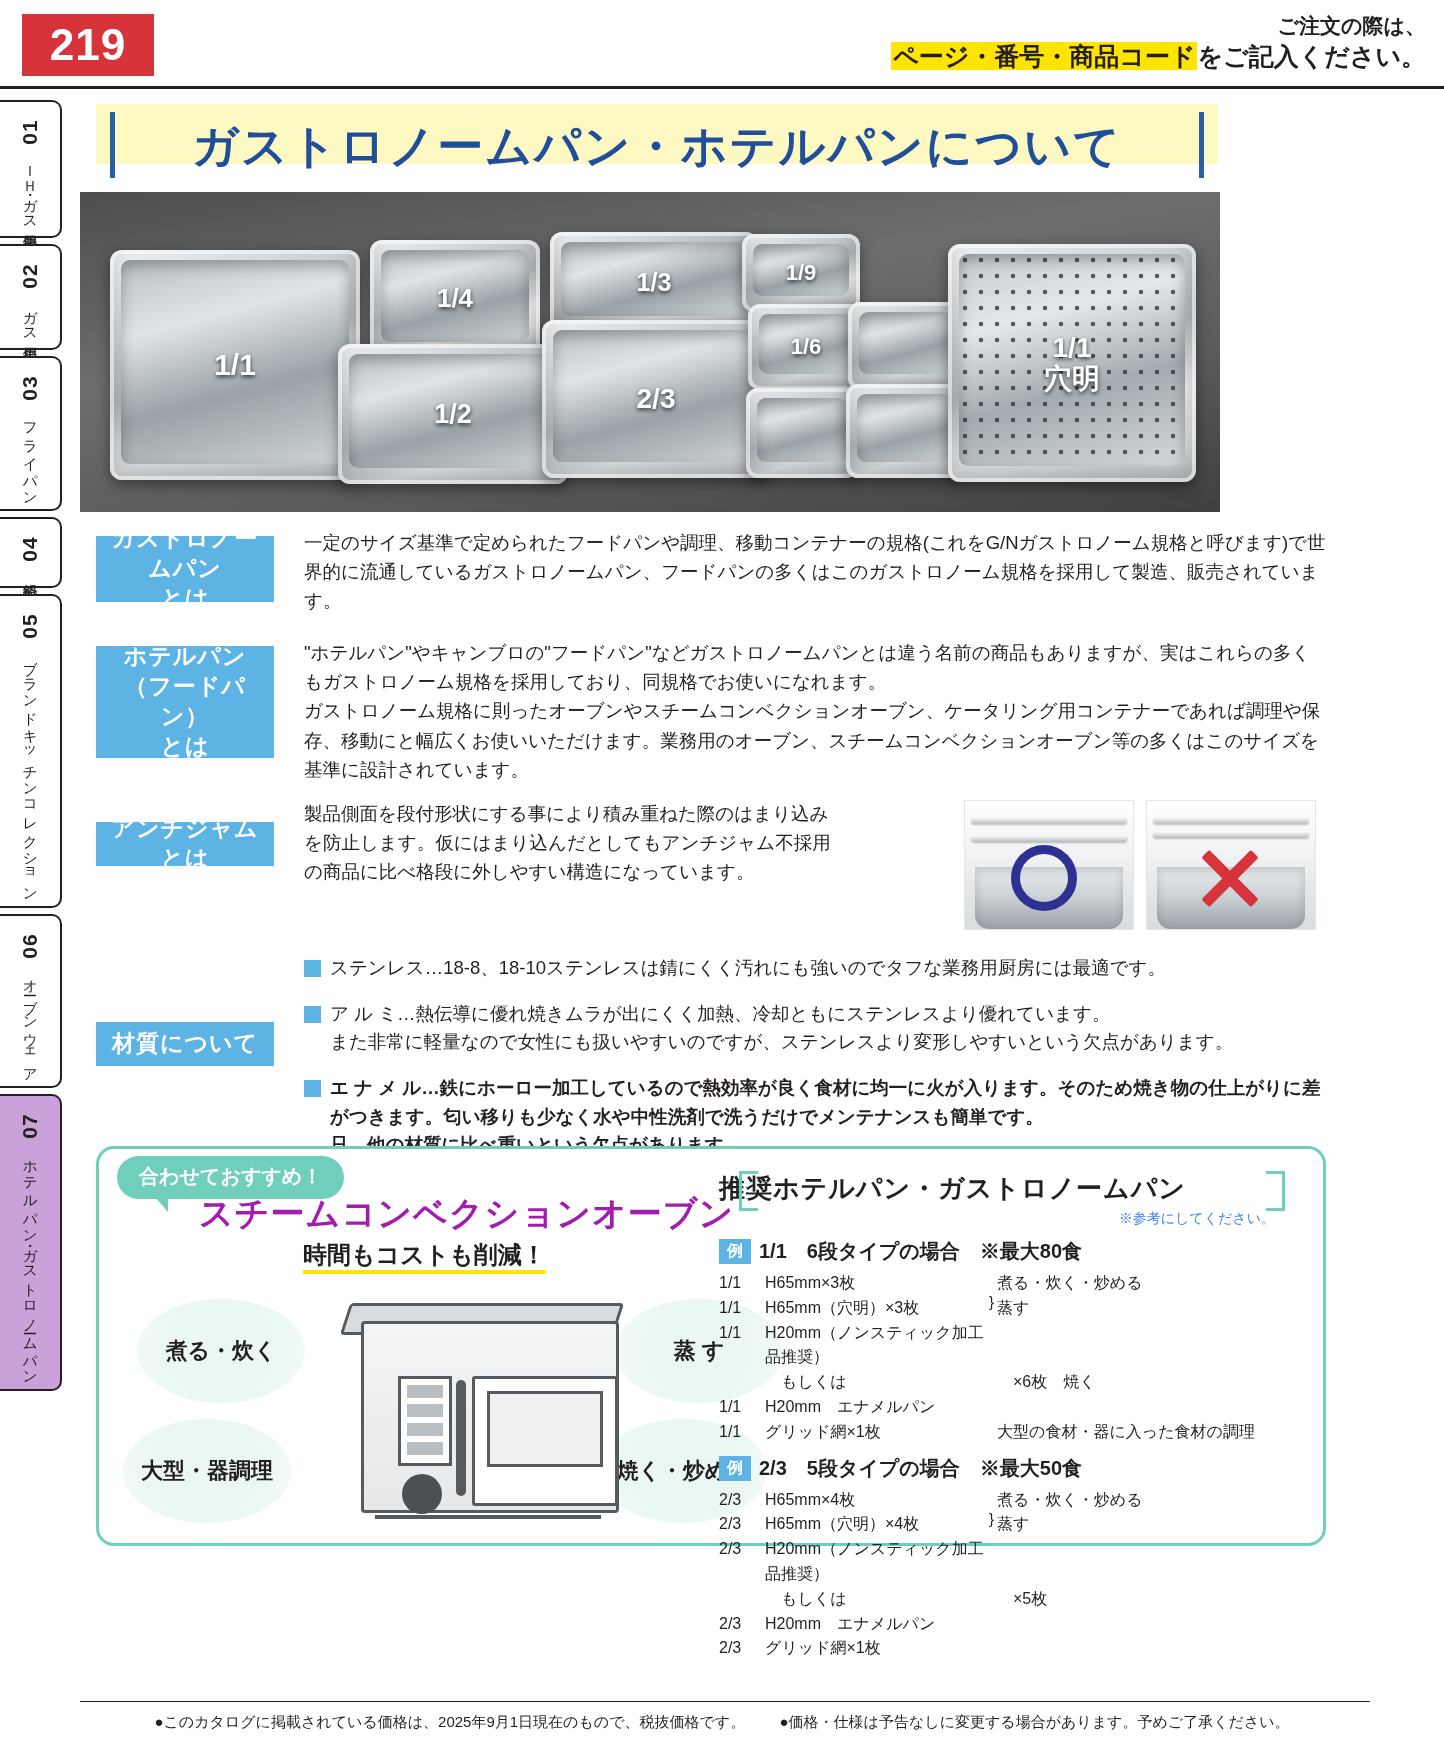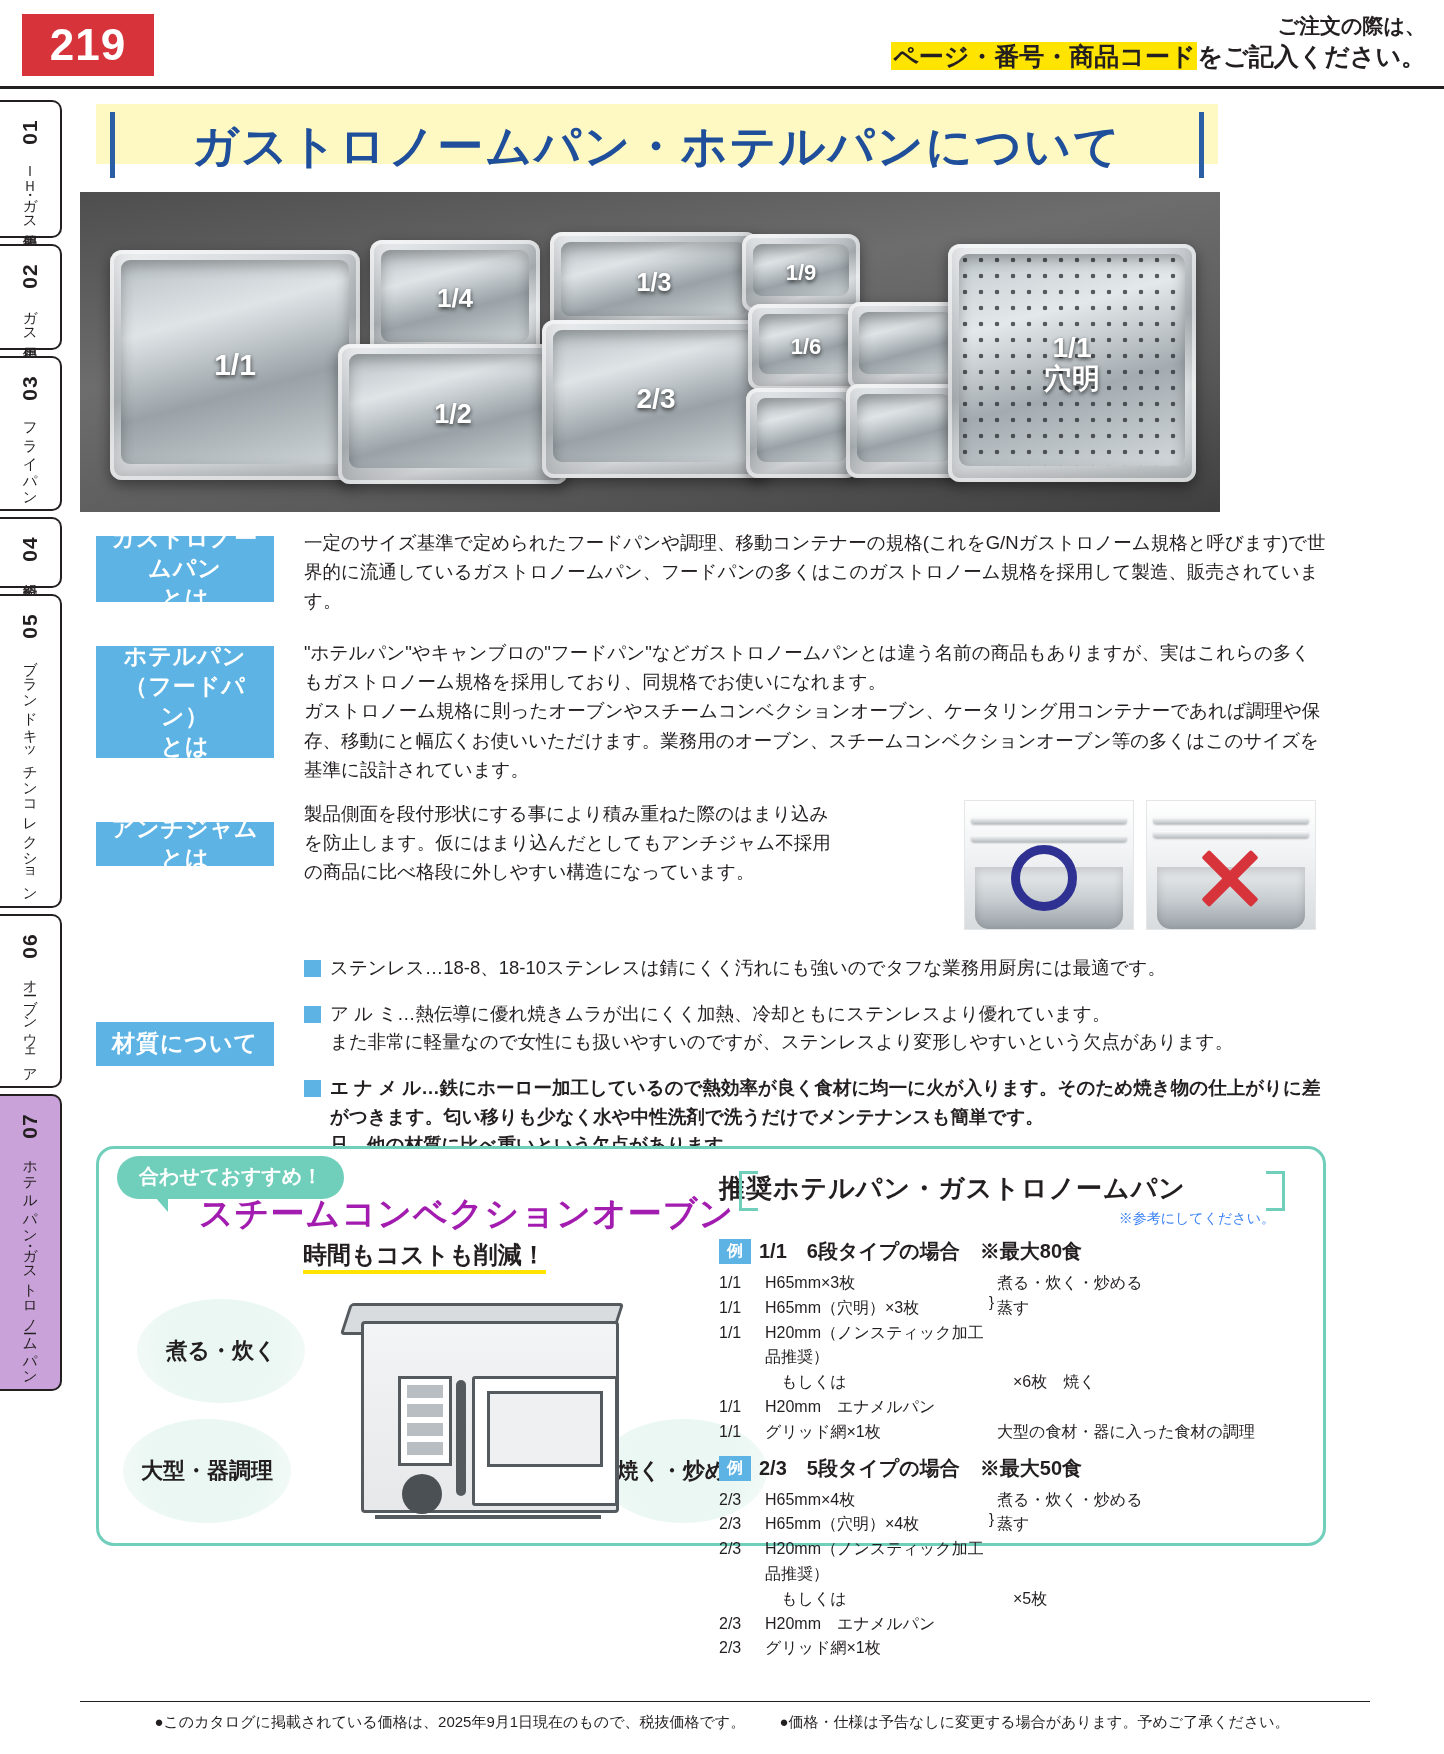--- a/index.html
+++ b/index.html
@@ -684,20 +684,21 @@
 
   </div>
 
   <div class="rec">
     <div class="rec-ribbon">合わせておすすめ！</div>
     <div class="rec-title">スチームコンベクションオーブン</div>
     <div class="rec-sub"><span class="ul">時間もコストも削減！</span></div>
 
     <div class="bubble" style="left:38px; top:150px;">煮る・炊く</div>
     <div class="bubble" style="left:24px; top:270px;">大型・器調理</div>
+    <div class="bubble" style="left:516px; top:150px;">蒸 す</div>
     <div class="bubble" style="left:500px; top:270px;">焼く・炒める</div>
 
     <div class="oven">
       <div class="top"></div>
       <div class="body">
         <div class="panel">
             <i></i>
             <i></i>
             <i></i>
             <i></i>

